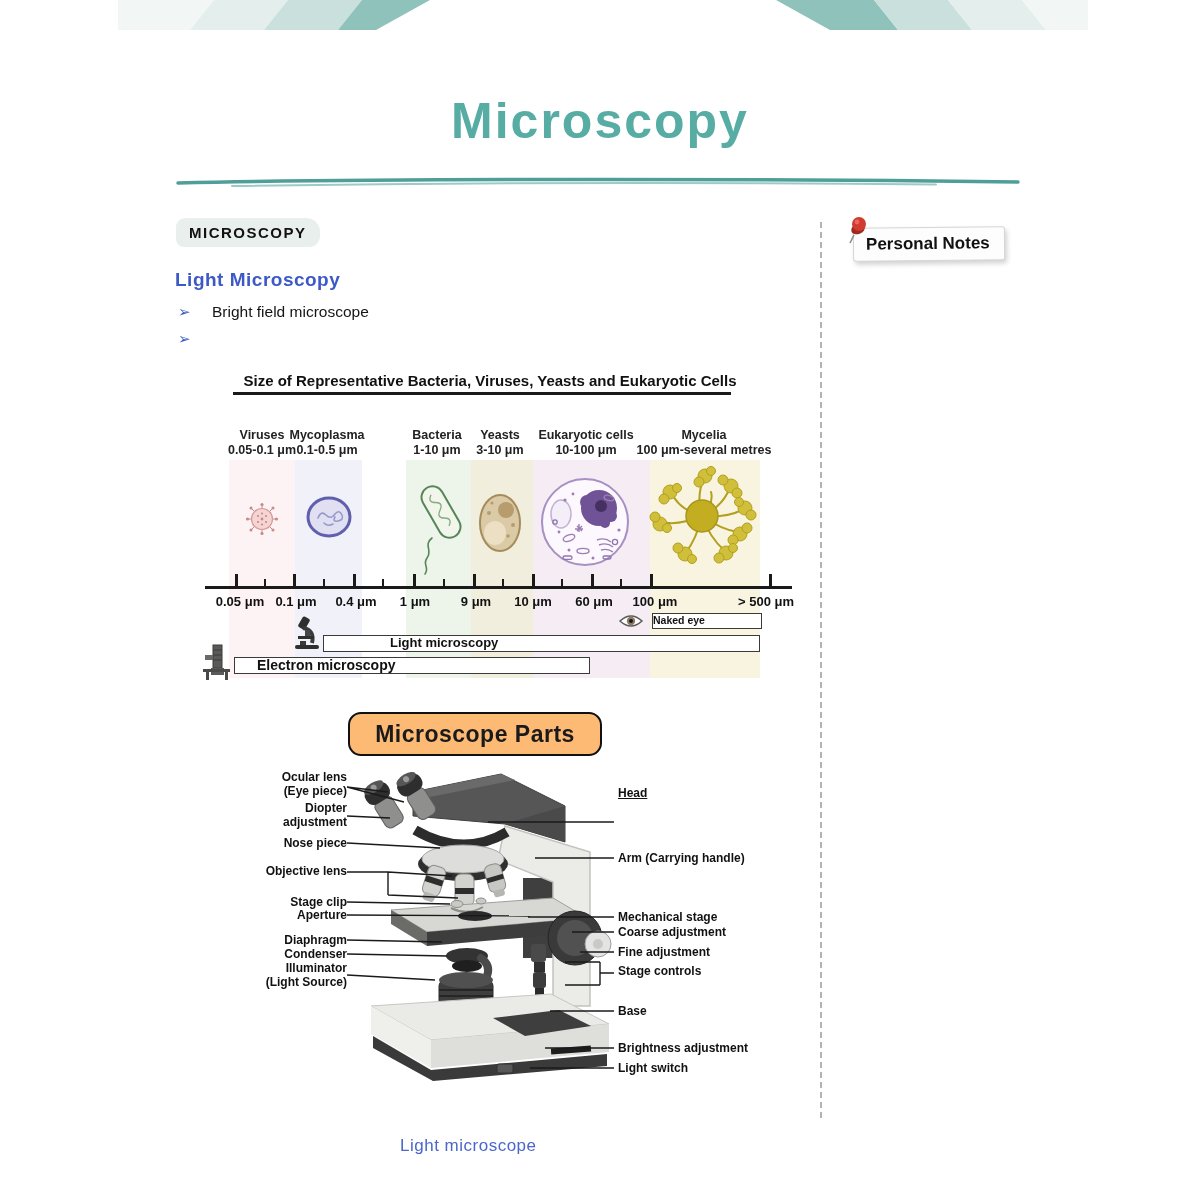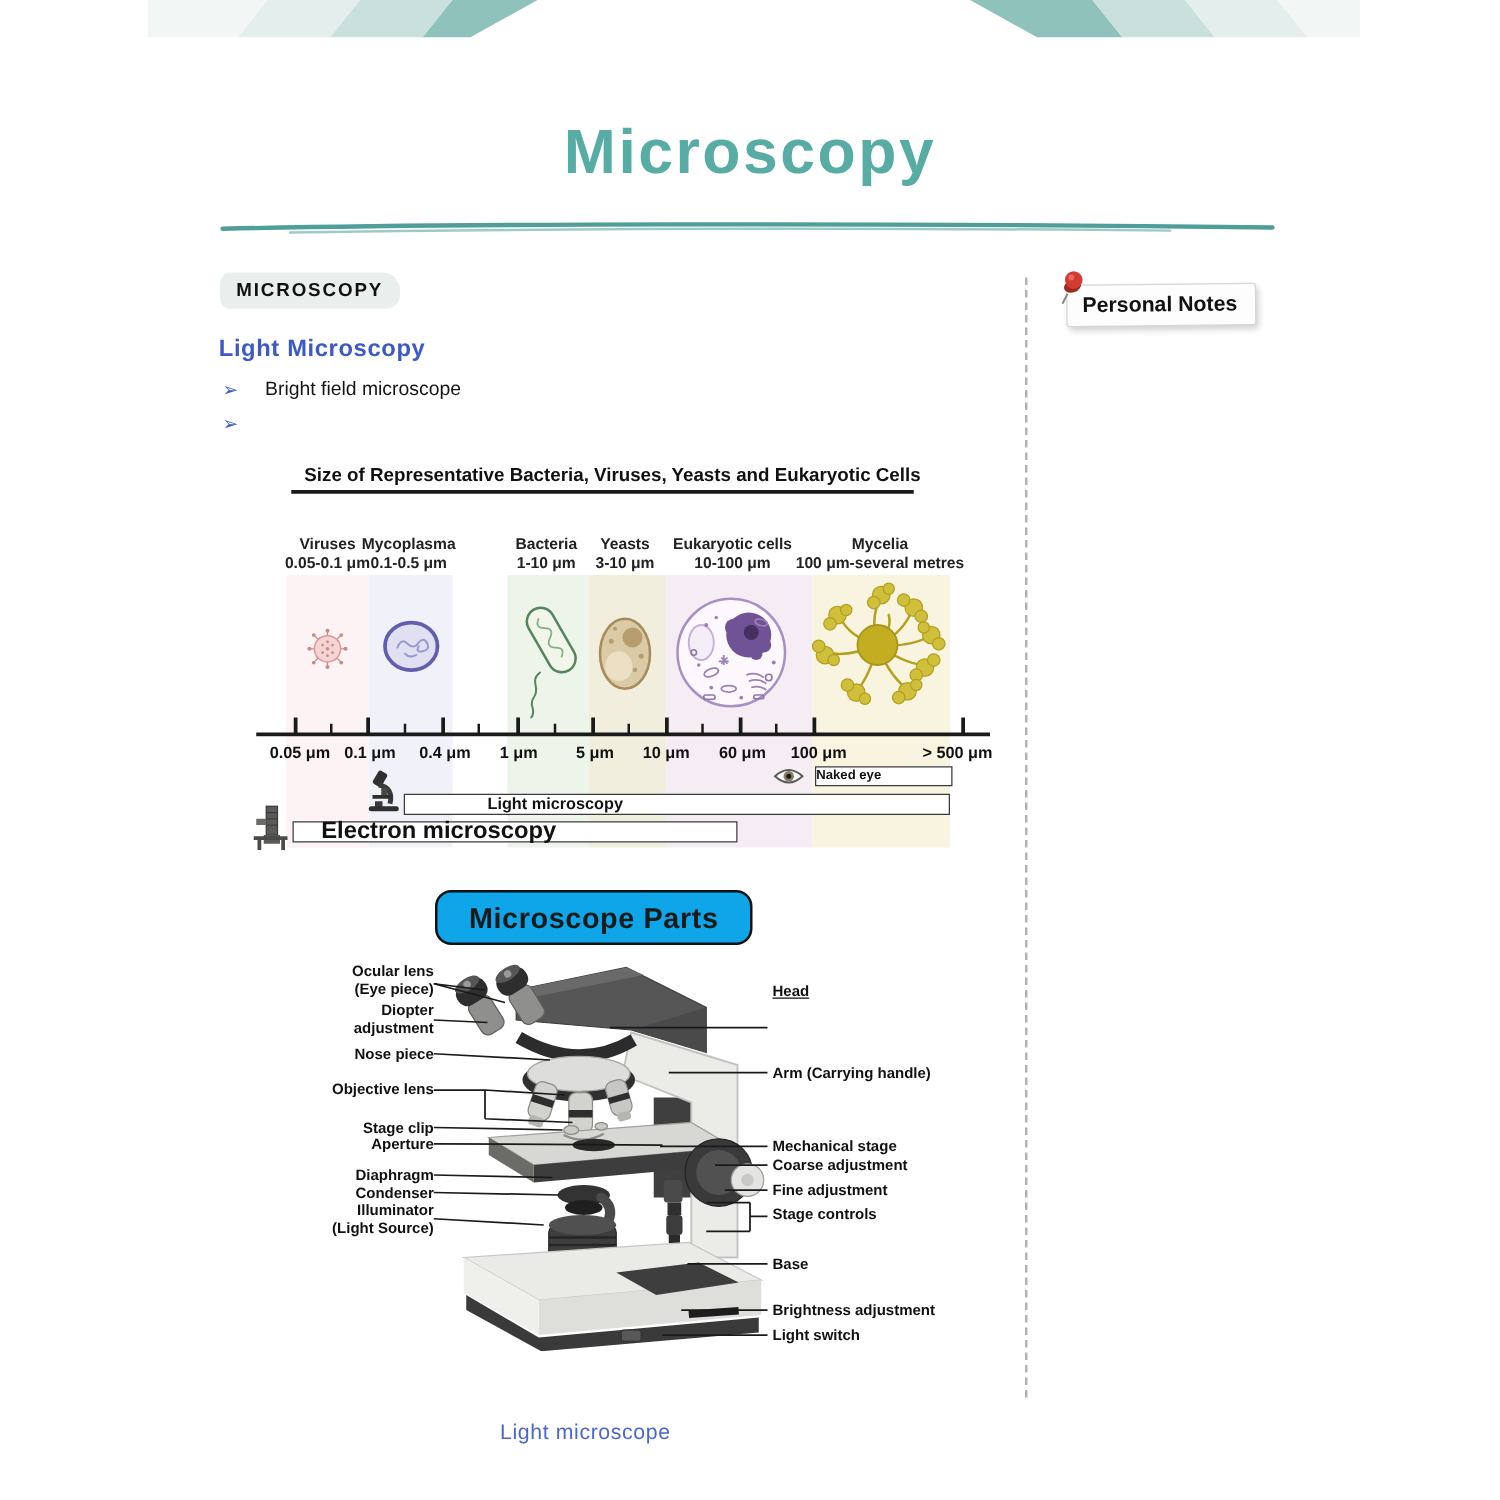--- a/index.html
+++ b/index.html
@@ -19,21 +19,21 @@
                font-size:15px;font-weight:bold;color:#111;}
   .chart-underline{position:absolute;left:233px;top:392px;width:498px;height:3px;background:#1a1a1a;}
   .tint{position:absolute;top:460px;height:218px;}
   .grp{position:absolute;text-align:center;font-weight:bold;font-size:12.5px;color:#222;line-height:15px;}
   .ruler-line{position:absolute;left:205px;top:586px;width:587px;height:2.5px;background:#1a1a1a;}
   .tickM{position:absolute;top:574px;width:2.5px;height:13px;background:#1a1a1a;}
   .tickm{position:absolute;top:579px;width:2px;height:8px;background:#1a1a1a;}
   .ticklabel{position:absolute;top:594px;width:90px;text-align:center;font-size:13px;font-weight:bold;color:#111;}
   .rangebar{position:absolute;background:#fff;border:1.5px solid #3a3a3a;font-weight:bold;color:#111;box-sizing:border-box;}
   .parts-box{position:absolute;left:348px;top:712px;width:250px;height:40px;border:2.5px solid #111;
-             border-radius:13px;background:#0ea5e9;text-align:center;line-height:40px;
+             border-radius:13px;background:#fdba74;text-align:center;line-height:40px;
              font-size:23px;font-weight:bold;letter-spacing:.5px;}
   .lblL{position:absolute;width:140px;left:207px;text-align:right;font-size:12px;font-weight:bold;line-height:14px;color:#111;}
   .lblR{position:absolute;left:618px;font-size:12px;font-weight:bold;line-height:14px;color:#111;white-space:nowrap;}
   .caption{position:absolute;left:400px;top:1136px;width:240px;text-align:left;
            font-size:17px;color:#4b67ca;letter-spacing:.5px;}
   .vdash{position:absolute;left:820px;top:222px;height:896px;width:0;border-left:2px dashed #b3b3b3;}
   .note-card{position:absolute;left:853px;top:227px;background:#fdfdfd;border:1px solid #d6d6d6;
              border-radius:3px;box-shadow:2px 3px 5px rgba(0,0,0,.18);padding:6px 14px 6px 12px;
              font-size:17px;font-weight:bold;color:#111;transform:rotate(-.6deg);}
 </style>
@@ -256,21 +256,21 @@
   <div class="tickm" style="left:382px;"></div>
   <div class="tickm" style="left:443px;"></div>
   <div class="tickm" style="left:502px;"></div>
   <div class="tickm" style="left:561px;"></div>
   <div class="tickm" style="left:620px;"></div>
 
   <div class="ticklabel" style="left:195px;">0.05 μm</div>
   <div class="ticklabel" style="left:251px;">0.1 μm</div>
   <div class="ticklabel" style="left:311px;">0.4 μm</div>
   <div class="ticklabel" style="left:370px;">1 μm</div>
-  <div class="ticklabel" style="left:431px;">5 μm</div>
+  <div class="ticklabel" style="left:431px;">9 μm</div>
   <div class="ticklabel" style="left:488px;">10 μm</div>
   <div class="ticklabel" style="left:549px;">60 μm</div>
   <div class="ticklabel" style="left:610px;">100 μm</div>
   <div class="ticklabel" style="left:721px;">&gt; 500 μm</div>
 
   <svg class="abs" style="left:618px;top:613px;" width="26" height="16" viewBox="0 0 26 16">
     <path d="M2,8 Q13,-2 24,8 Q13,18 2,8 Z" fill="#fff" stroke="#5a5a58" stroke-width="1.5"></path>
     <circle cx="13" cy="8" r="4.2" fill="#8a7a66"></circle>
       <circle cx="13" cy="8" r="2" fill="#1a1a1a"></circle>
   </svg>
@@ -290,21 +290,21 @@
     <rect x="11" y="2" width="9" height="23" fill="#5a5a58" stroke="#3c3c3a"></rect>
     <line x1="11" y1="7" x2="20" y2="7" stroke="#3c3c3a"></line>
       <line x1="11" y1="12" x2="20" y2="12" stroke="#3c3c3a"></line>
     <line x1="11" y1="17" x2="20" y2="17" stroke="#3c3c3a"></line>
     <rect x="3" y="12" width="8" height="5" fill="#6a6a68"></rect>
     <rect x="9" y="25" width="13" height="7" fill="#5a5a58"></rect>
     <rect x="1" y="26" width="27" height="3" fill="#4a4a48"></rect>
     <rect x="4" y="29" width="3" height="8" fill="#4a4a48"></rect>
       <rect x="23" y="29" width="3" height="8" fill="#4a4a48"></rect>
   </svg>
-  <div class="rangebar" style="left:234px;top:657px;width:356px;height:17px;font-size:19px;line-height:14px;padding-left:22px;">Electron microscopy</div>
+  <div class="rangebar" style="left:234px;top:657px;width:356px;height:17px;font-size:14px;line-height:14px;padding-left:22px;">Electron microscopy</div>
 
   <div class="parts-box">Microscope Parts</div>
 
   <svg class="abs" style="left:355px;top:766px;" width="320" height="315" viewBox="0 0 320 315">
 
     <rect x="168" y="112" width="34" height="80" fill="#3f3f3f"></rect>
 
     <path d="M150,60 L235,86 L235,240 L198,240 L198,116 L143,94 Z" fill="#ebebe8" stroke="#c2c2bf" stroke-width="1.5"></path>
 
     <polygon points="58,26 146,8 210,40 210,76 150,58 58,50" fill="#565656" stroke="#3e3e3e"></polygon>

